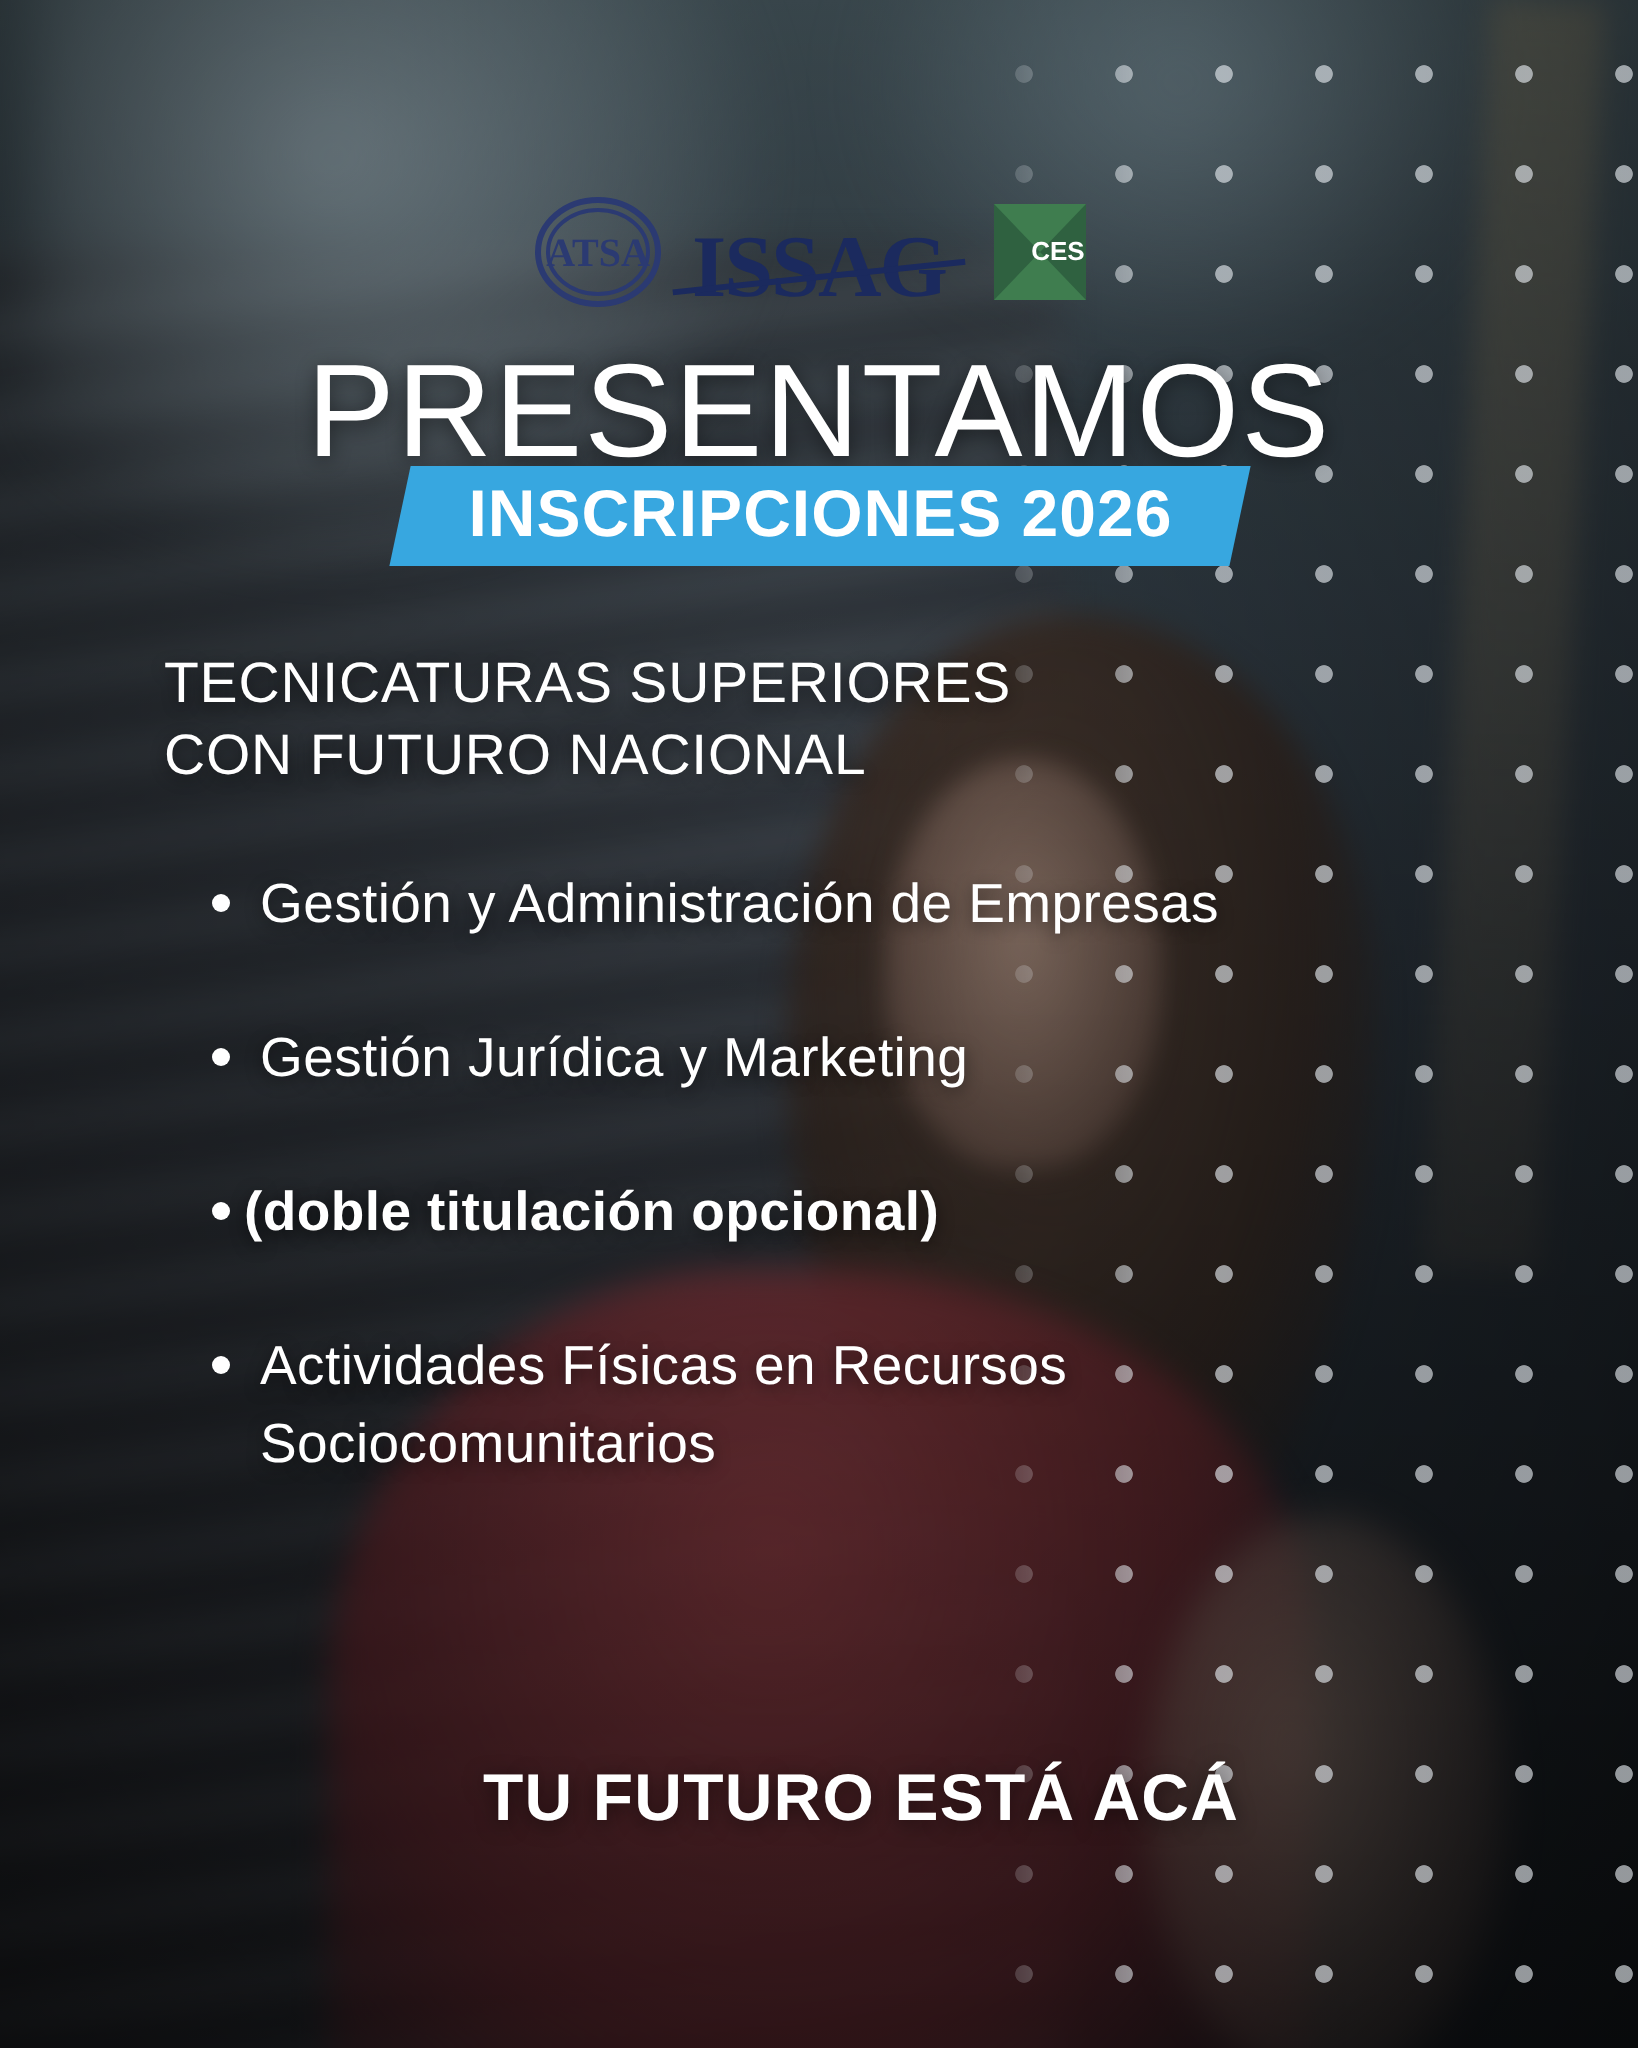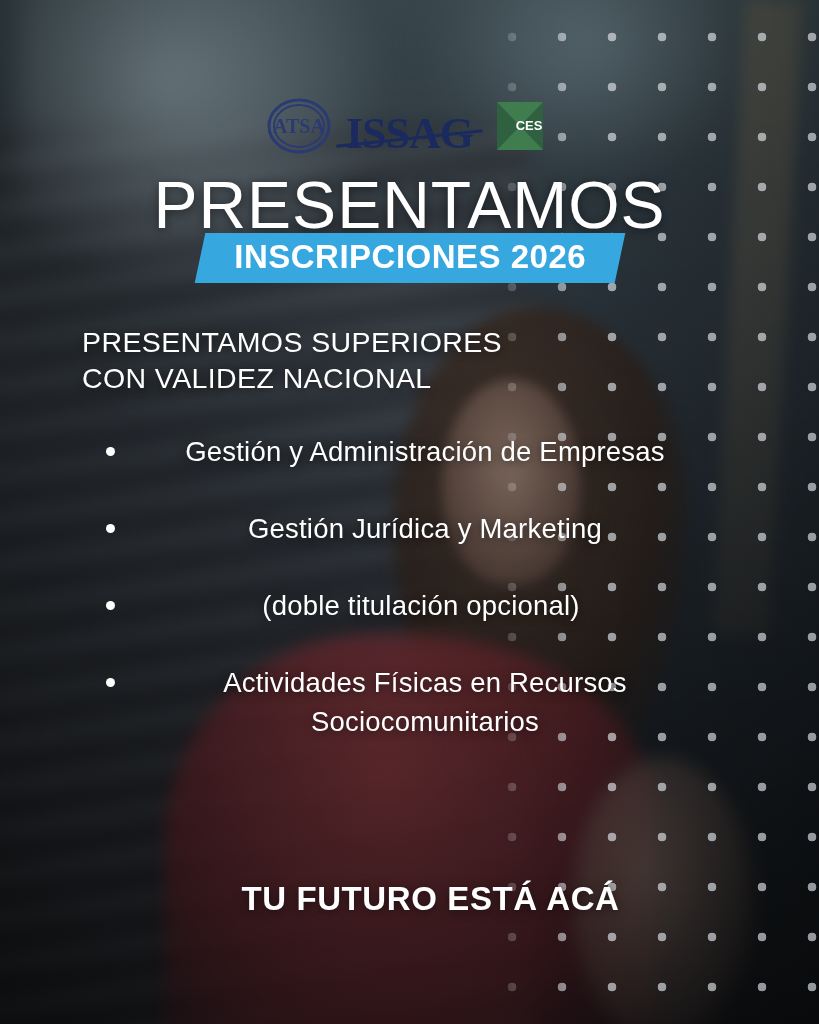--- a/index.html
+++ b/index.html
@@ -243,35 +243,35 @@
   }
   .list li {
     position: relative;
     padding-left: 30px;
     margin-bottom: 38px;
     font-size: 27.5px;
     font-weight: 400;
     line-height: 1.42;
     letter-spacing: 0.2px;
     text-shadow: 0 2px 8px rgba(0,0,0,0.5);
-    text-align: center;
   }
   .list li::before {
     content: "";
     position: absolute;
     left: 6px;
     top: 15px;
     width: 9px;
     height: 9px;
     border-radius: 50%;
     background: #ffffff;
   }
   .list li .note {
     display: block;
     margin-left: -8px;
+    font-weight: bold;
   }
 
   .footer {
     position: absolute;
     top: 880px;
     left: 0; right: 0;
     text-align: center;
     font-size: 33px;
     font-weight: 800;
     letter-spacing: 0.6px;
@@ -330,22 +330,22 @@
 
     <div class="headline">PRESENTAMOS</div>
 
     <div class="subbar-wrap">
       <div class="subbar">
         <span>INSCRIPCIONES 2026</span>
       </div>
     </div>
 
     <div class="section-title">
-      <div>PRESENTAMOS SUPERIORES</div>
-      <div>CON VALIDEZ NACIONAL</div>
+      <div>TECNICATURAS SUPERIORES</div>
+      <div>CON FUTURO NACIONAL</div>
     </div>
 
     <ul class="list">
       <li>
         <span>Gestión y Administración de Empresas</span>
       </li>
       <li>
         <span>Gestión Jurídica y Marketing</span>
       </li>
       <li>

